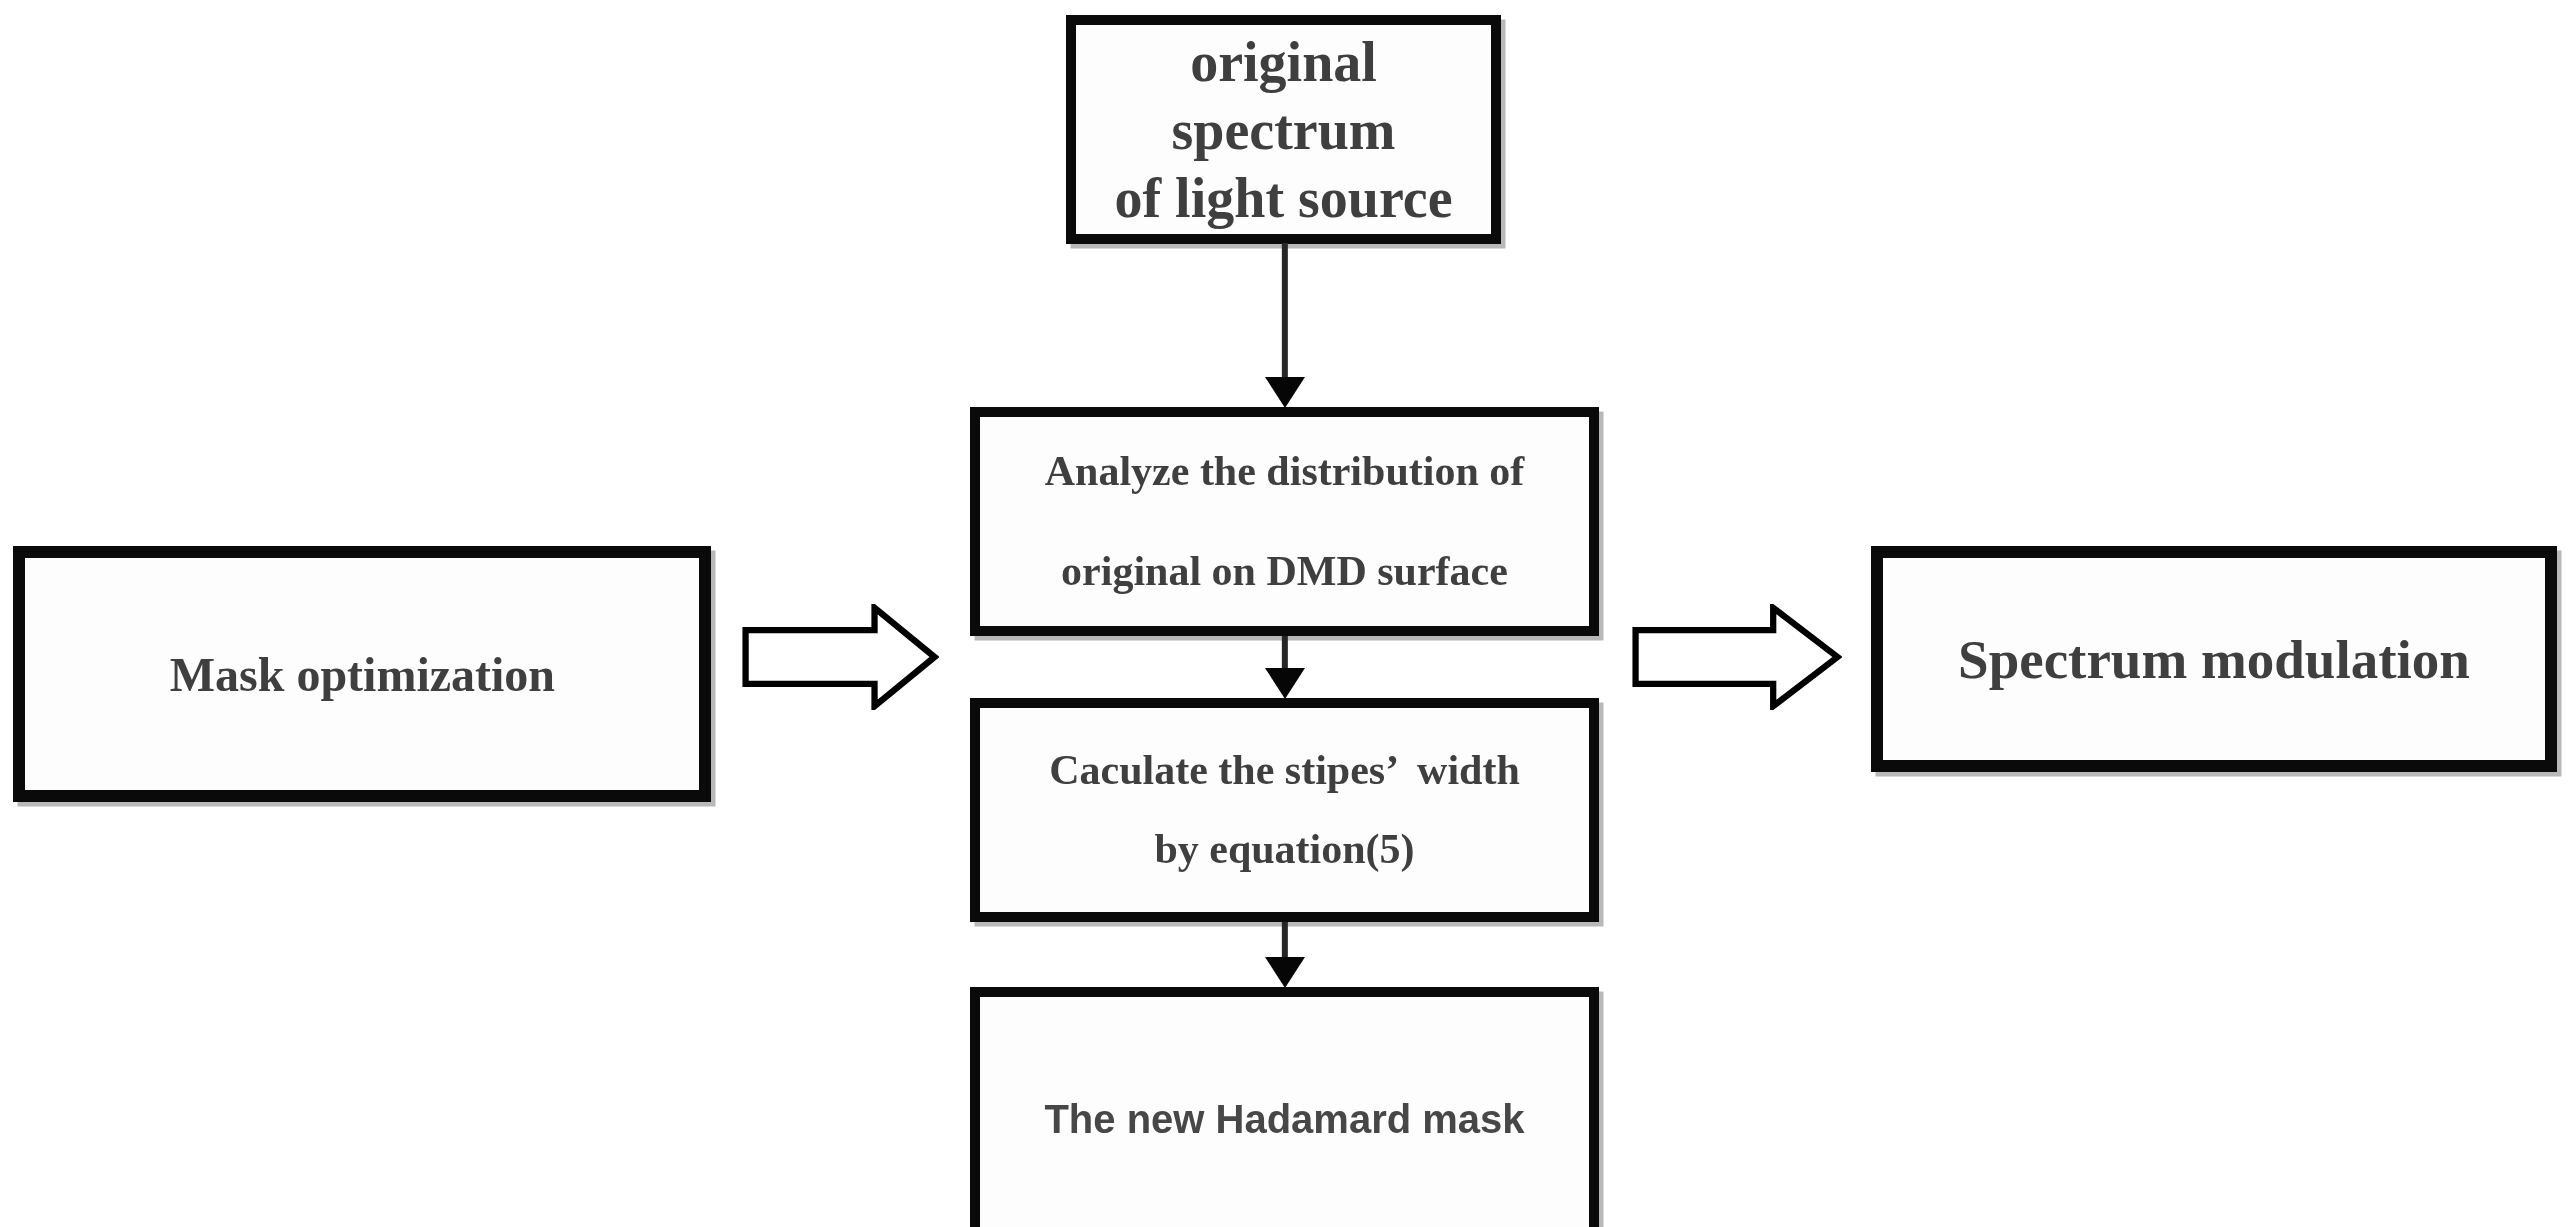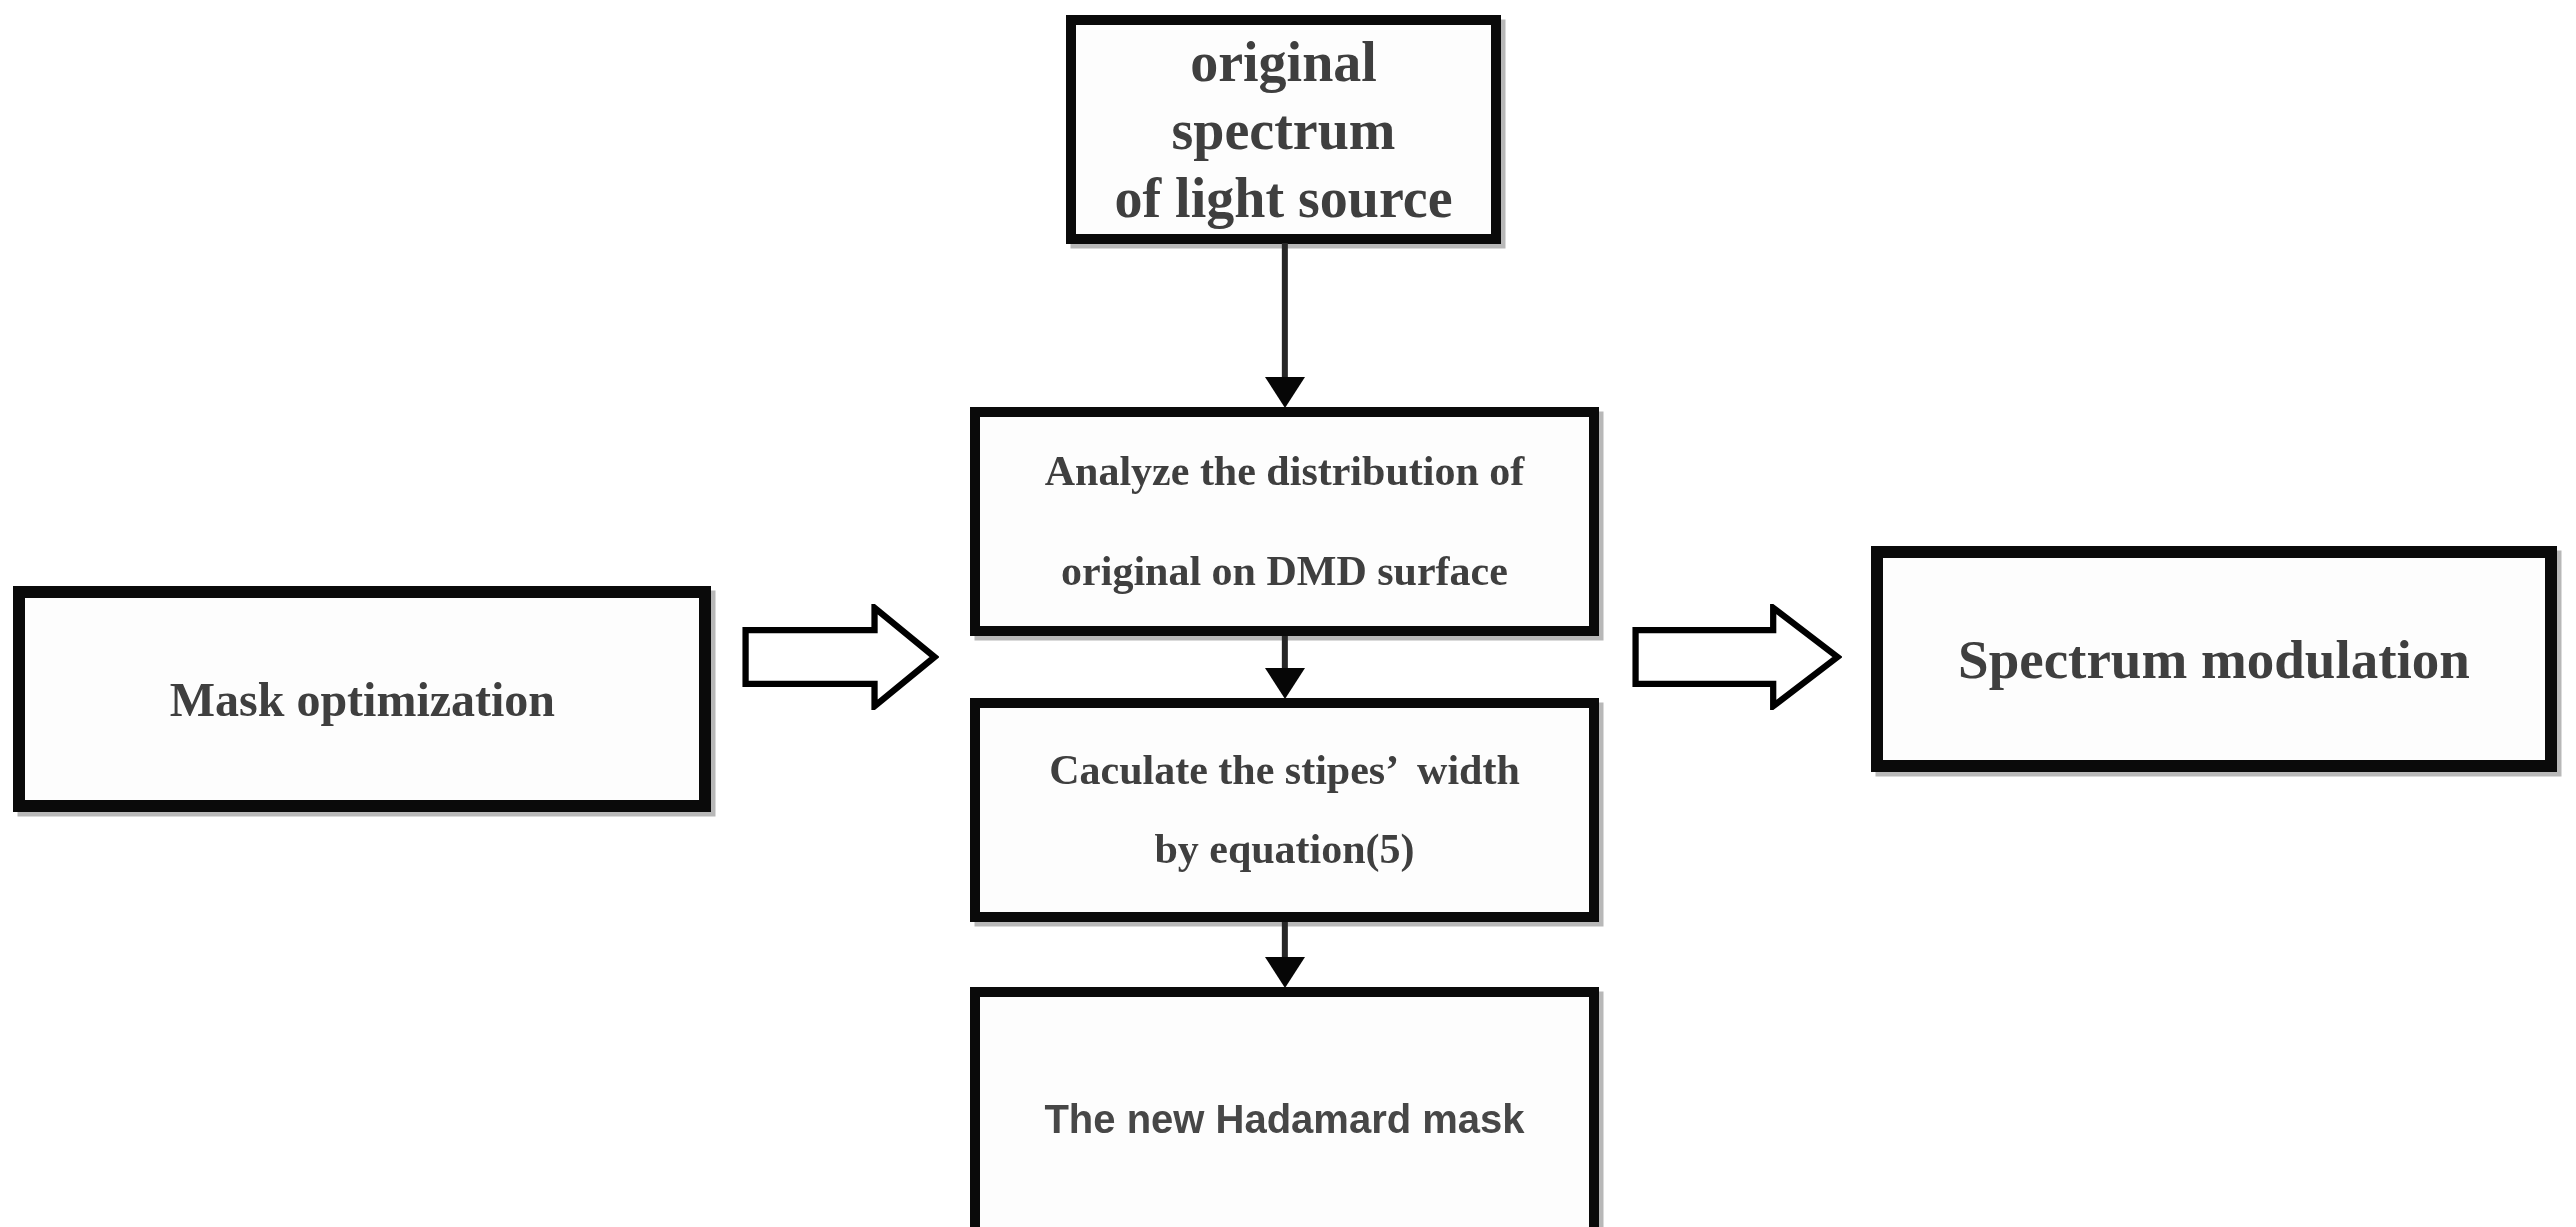--- a/index.html
+++ b/index.html
@@ -24,21 +24,21 @@
     box-sizing: border-box;
   }
   .box .line { display: block; white-space: pre-wrap; }
 
   .box-source   { left: 1066px; top: 15px;  width: 435px; height: 229px; font-size: 56px; line-height: 68px; }
   .box-analyze  { left: 970px; top: 407px; width: 629px; height: 229px; font-size: 42px; line-height: 79px; gap: 21px; }
   .box-calc     { left: 970px; top: 698px; width: 629px; height: 224px; font-size: 42px; line-height: 79px; text-align: center; }
   .box-mask     { left: 970px; top: 987px; width: 629px; height: 264px;
                   font-family: "Liberation Sans", "DejaVu Sans", sans-serif;
                   font-size: 40px; color: #474747; letter-spacing: 0px; }
-  .box-left     { left: 13.4px;   top: 546px; width: 698px; height: 226px; border-width: 12.5px; font-size: 48px; margin-top: 40px; }
+  .box-left     { left: 13.4px;   top: 546px; width: 698px; height: 256px; border-width: 12.5px; font-size: 48px; }
   .box-right    { left: 1871px; top: 546px; width: 686px; height: 226px; border-width: 12.5px; font-size: 55px; }
 
   .varrow { position: absolute; }
   .varrow .stem {
     position: absolute; left: 50%; transform: translateX(-50%);
     top: 0; width: 6.3px; background: #262626;
   }
   .varrow .head {
     position: absolute; left: 50%; transform: translateX(-50%);
     bottom: 0; width: 0; height: 0;

